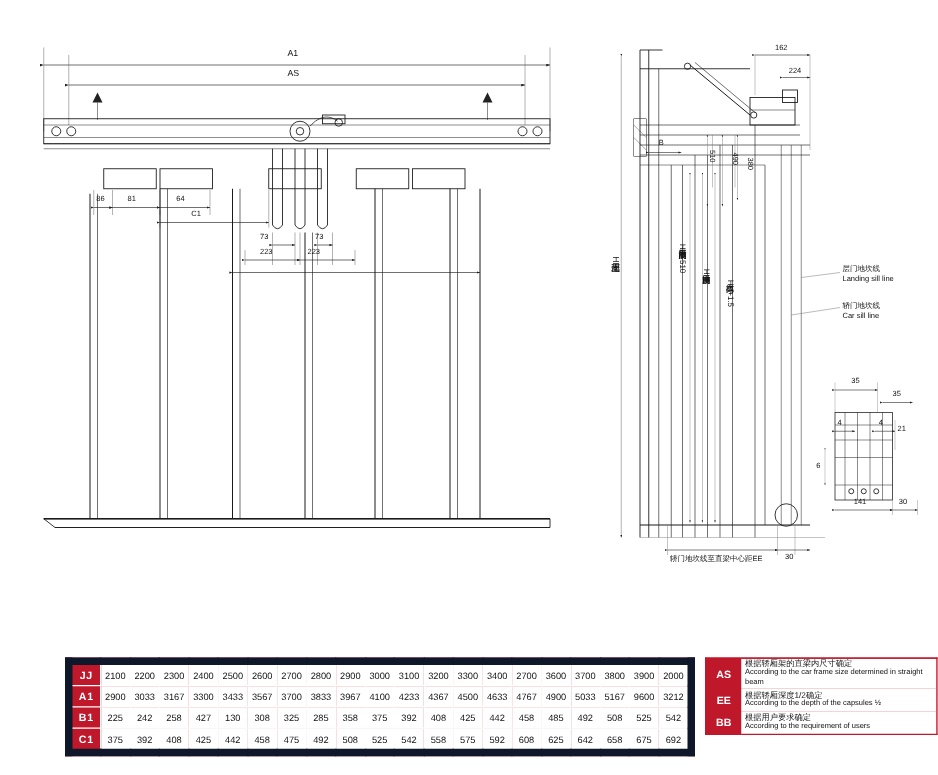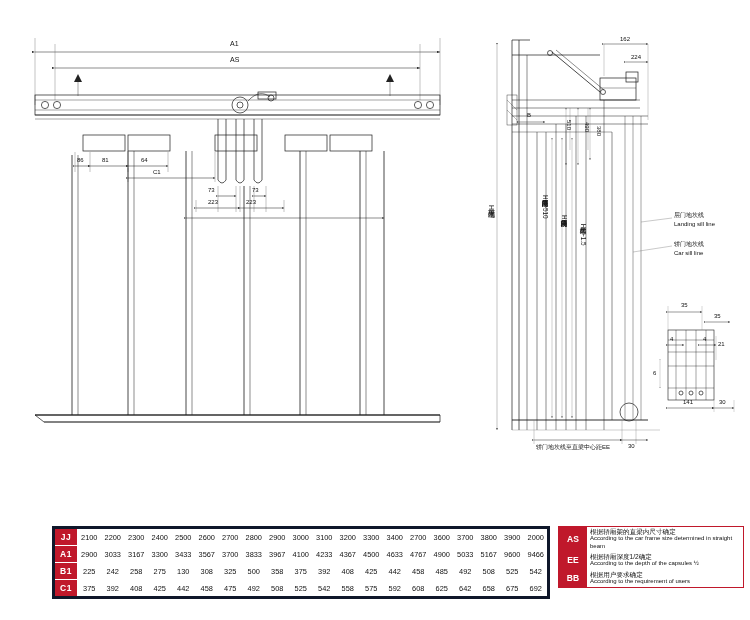--- a/index.html
+++ b/index.html
@@ -28,21 +28,21 @@
     font-family:"Liberation Sans", sans-serif;
   }
   .main-tbl td.hdr{
     background:#c0182b;
     color:#ffffff;
     width:22px;
     font-weight:bold;
     font-size:8.5px;
     letter-spacing:.5px;
   }
-  .main-tbl{border:3px solid #0f172a;background:#c0182b;}
+  .main-tbl{border:6px solid #0f172a;background:#c0182b;}
   .note-tbl{border:1px solid #c0182b;background:#c0182b;border-collapse:collapse;}
   .note-tbl td.hdr{
     background:#c0182b;color:#fff;font-weight:bold;font-size:8.5px;
     text-align:center;width:26px;height:16px;
   }
   .note-tbl td.note{
     background:#fff;color:#111;font-size:6.4px;
     padding:1px 3px;height:16px;line-height:7.4px;text-align:left;
     width:150px;
   }
@@ -332,32 +332,32 @@
             <td>4100</td>
             <td>4233</td>
             <td>4367</td>
             <td>4500</td>
             <td>4633</td>
             <td>4767</td>
             <td>4900</td>
             <td>5033</td>
             <td>5167</td>
             <td>9600</td>
-            <td>9466</td>
+            <td>3212</td>
           </tr>
           <tr>
             <td class="hdr">B1</td>
             <td>225</td>
             <td>242</td>
             <td>258</td>
-            <td>275</td>
+            <td>427</td>
             <td>130</td>
             <td>308</td>
             <td>325</td>
-            <td>500</td>
+            <td>285</td>
             <td>358</td>
             <td>375</td>
             <td>392</td>
             <td>408</td>
             <td>425</td>
             <td>442</td>
             <td>458</td>
             <td>485</td>
             <td>492</td>
             <td>508</td>

